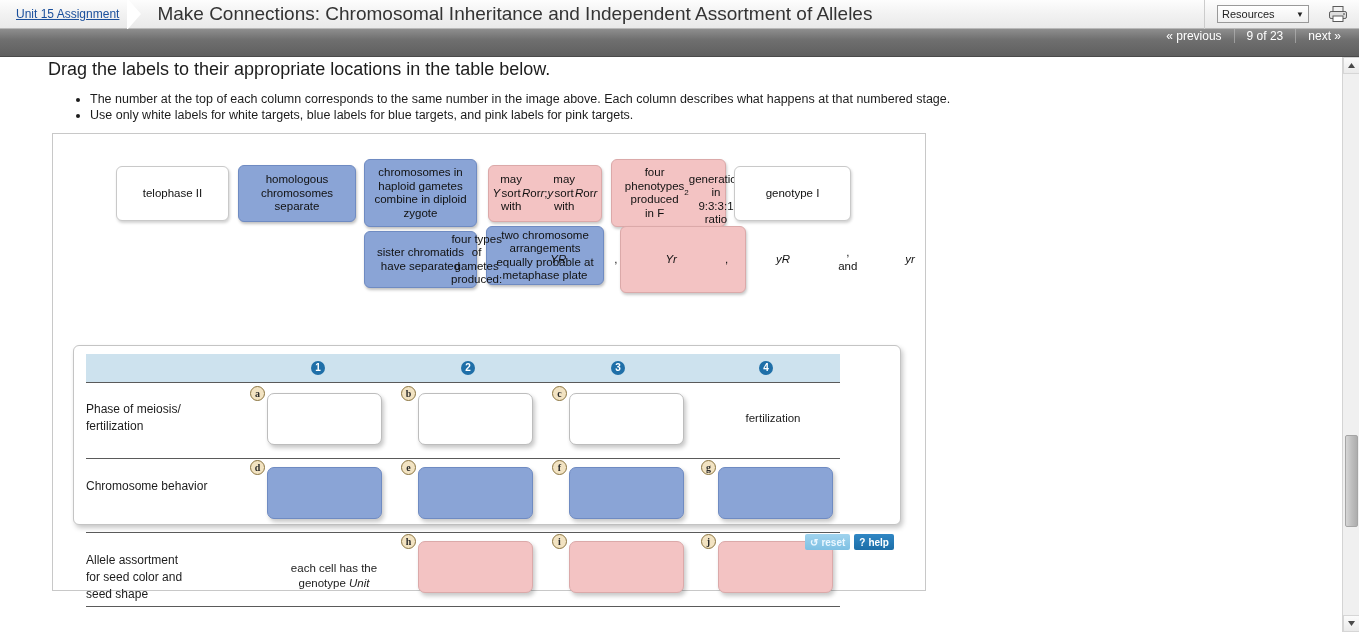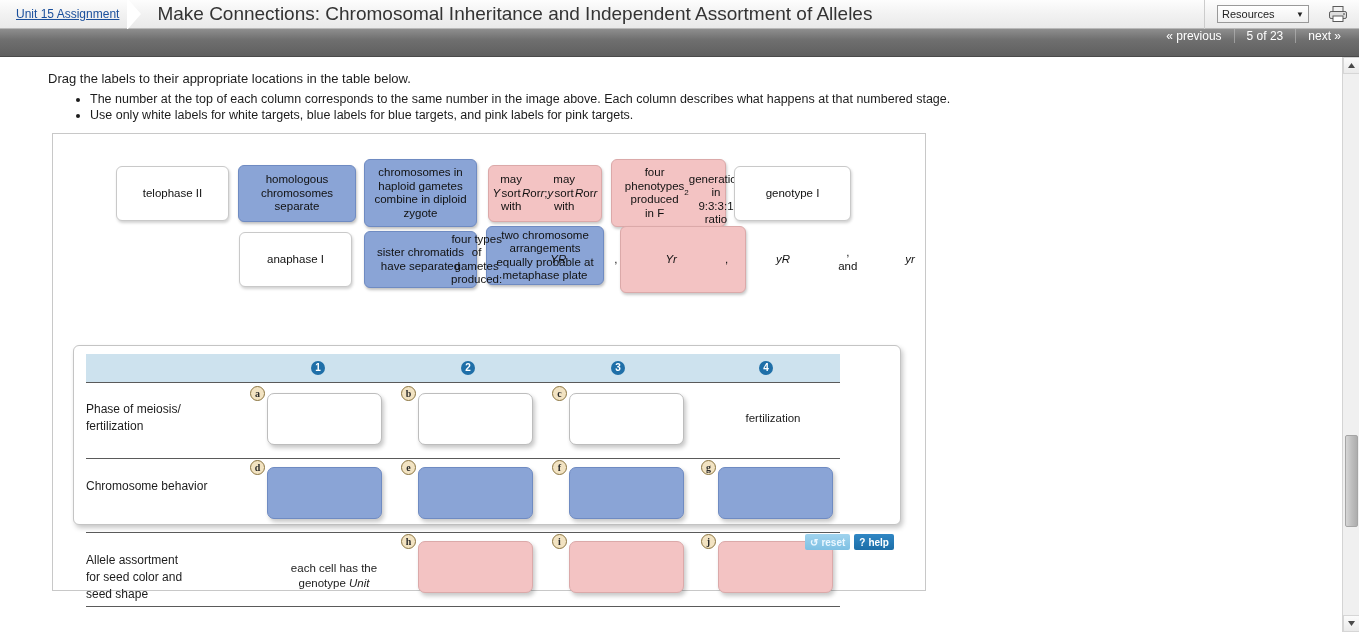--- a/index.html
+++ b/index.html
@@ -99,22 +99,22 @@
   .nav-count { font-size:12px; color:#ffffff; padding: 0 12px; }
   .nav-right-pad { width: 6px; }
 
   
   .content {
     position: absolute; left:0; top: 57px;
     width: 1342px; height: 575px;
     background: #ffffff;
   }
   .instr {
-    position:absolute; left: 48px; top: 14px;
-    font-size: 13px; color:#1c1c1c;
+    position:absolute; left: 48px; top: 2px;
+    font-size: 18px; color:#1c1c1c;
   }
   ul.bullets {
     position:absolute; left: 72px; top: 34px;
     margin: 0; padding-left: 18px;
     font-size: 12.5px; color:#1c1c1c;
     line-height: 16px;
   }
   ul.bullets li { margin: 0; padding: 0; }
 
   
@@ -285,21 +285,21 @@
         <rect x="5" y="11" width="10" height="5.5" fill="#ffffff" stroke="#5b5b5b" stroke-width="1"></rect>
         <circle cx="16" cy="9" r="0.9" fill="#6e6e6e"></circle>
       </svg>
     </div>
   </div>
 </div>
 
 <div class="navbar">
   <span class="nav-item">« previous</span>
   <span class="nav-sep"></span>
-  <span class="nav-count">5 of 23</span>
+  <span class="nav-count">9 of 23</span>
   <span class="nav-sep"></span>
   <span class="nav-item">next »</span>
   <span class="nav-right-pad"></span>
 </div>
 
 <div class="content">
 
   <div class="instr">Drag the labels to their appropriate locations in the table below.</div>
 
   <ul class="bullets">
@@ -316,21 +316,20 @@
       <div class="lbl blue" style="left:185px; top:31px;  width:118px; height:57px;">homologous chromosomes separate</div>
 
       <div class="lbl blue" style="left:311px; top:25px;  width:113px; height:68px;">chromosomes in haploid gametes combine in diploid zygote</div>
 
       <div class="lbl pink" style="left:435px; top:31px;  width:114px; height:57px;"><i>Y</i> may sort with<br><i>R</i> or <i>r</i>; <i>y</i> may<br>sort with <i>R</i> or <i>r</i></div>
 
       <div class="lbl pink" style="left:558px; top:25px;  width:115px; height:68px;padding-left:36px;">four phenotypes<br>produced in F<sub>2</sub><br>generation in<br>9:3:3:1 ratio</div>
 
       <div class="lbl white" style="left:681px; top:32px;  width:117px; height:55px;">genotype I</div>
 
-      <div class="lbl white" style="left:186px; top:98px;  width:113px; height:55px;">anaphase I</div>
 
       <div class="lbl blue" style="left:311px; top:97px;  width:113px; height:57px;">sister chromatids have separated</div>
 
       <div class="lbl blue" style="left:433px; top:92px;  width:118px; height:59px;">two chromosome arrangements equally probable at metaphase plate</div>
 
       <div class="lbl pink" style="left:567px; top:92px;  width:126px; height:67px;gap:48px;">four types of<br>gametes<br>produced: <i>YR</i>,<br><i>Yr</i>, <i>yR</i>, and <i>yr</i></div>
     </div>
 
     <div class="tablebox">
 

